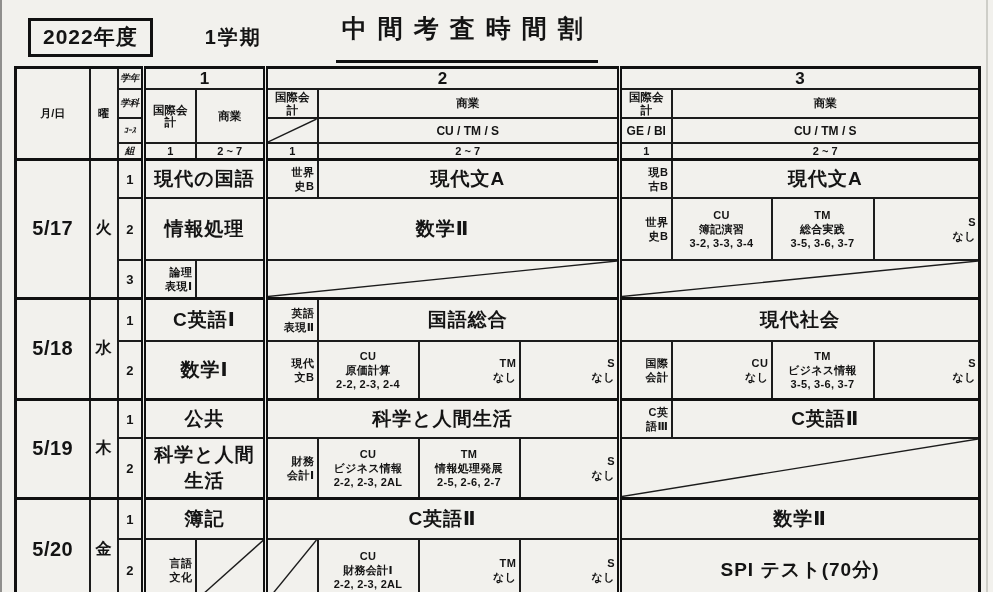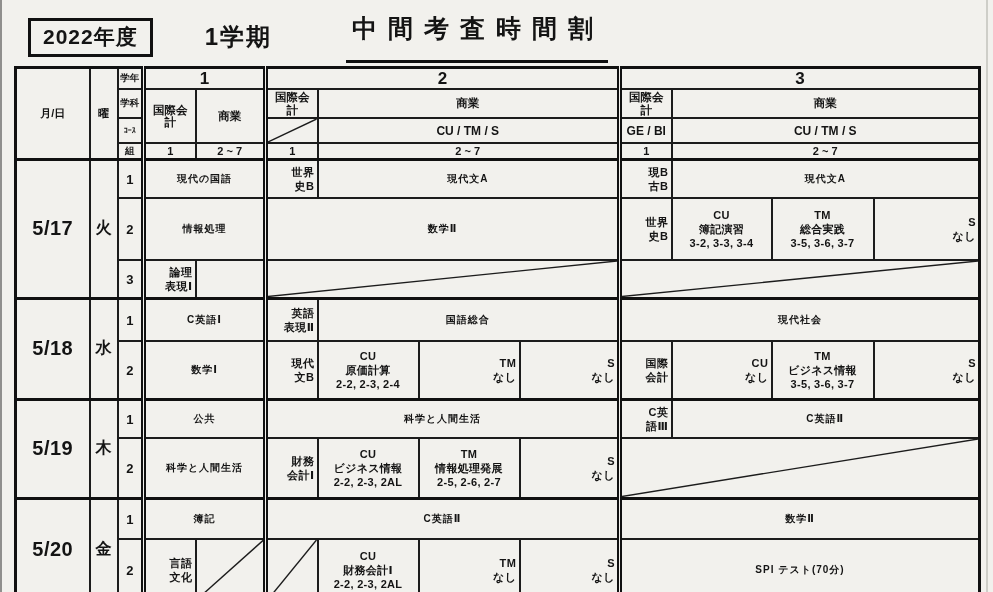--- a/index.html
+++ b/index.html
@@ -9,50 +9,50 @@
     font-family:"Liberation Sans","DejaVu Sans",sans-serif;
     font-weight:700;
   }
   .scan-edge-left{position:absolute;left:0;top:0;width:2px;height:100%;background:#2e2e2e;opacity:.5;}
   .scan-edge-right{position:absolute;right:5px;top:0;width:2px;height:100%;background:#8d8b84;opacity:.35;}
   .page{padding:16px 10px 0 14px;}
 
   
   .titlebar{display:flex;align-items:center;height:42px;margin-bottom:8px;}
   .year-box{border:3px solid #111;padding:2px 12px 3px;font-size:21px;margin-left:14px;letter-spacing:1px;}
-  .term{font-size:24px;margin-left:52px;letter-spacing:2px;}
+  .term{font-size:20px;margin-left:52px;letter-spacing:2px;}
   .heading{font-size:25px;margin-left:74px;letter-spacing:11px;border-bottom:3px solid #111;padding:0 4px 15px 6px;}
 
   
   table{border-collapse:collapse;table-layout:fixed;border:3px solid #111;}
   td{border:2px solid #1c1c1c;text-align:center;vertical-align:middle;
      padding:1px 2px;white-space:pre-line;overflow:hidden;}
   td.sec{border-left:5px double #111;}
   tr.day-top td{border-top:3px solid #111;}
 
   
   tr.h1{height:16px;} tr.h2{height:15px;} tr.h3{height:25px;} tr.h4{height:16px;}
-  .hlabel{font-size:9.5px;padding:0;}
+  .hlabel{font-size:9.5px;padding:0;font-style:italic;}
   .hlabel.course{font-size:8px;}
   .gyear{font-size:17px;line-height:1;}
   .hdept{font-size:11.5px;line-height:1.1;}
   .hcourse{font-size:12px;line-height:1;padding:0;}
   .hclass{font-size:11px;line-height:1;padding:0;}
   .collabel{font-size:11px;}
 
   
   tr.r1{height:39px;} tr.r2{height:62px;} tr.r3{height:38px;}
   tr.r4{height:43px;} tr.r5{height:58px;}
   tr.r6{height:39px;} tr.r7{height:60px;}
   tr.r8{height:41px;} tr.r9{height:62px;}
 
   .date{font-size:20px;letter-spacing:.5px;text-align:center;}
   .dow{font-size:16px;}
   .pnum{font-size:13px;}
-  .big{font-size:10px;letter-spacing:1px;}
+  .big{font-size:19px;letter-spacing:1px;}
   .small{font-size:11px;line-height:1.3;letter-spacing:.5px;text-align:right;}
   .tri{font-size:11px;line-height:1.3;letter-spacing:.3px;}
 
   
   td.diag{position:relative;padding:0;}
   td.diag svg{position:absolute;left:0;top:0;width:100%;height:100%;display:block;}
   td.diag line{stroke:#1c1c1c;stroke-width:1.4;vector-effect:non-scaling-stroke;}
 </style>
 </head>
 <body>

